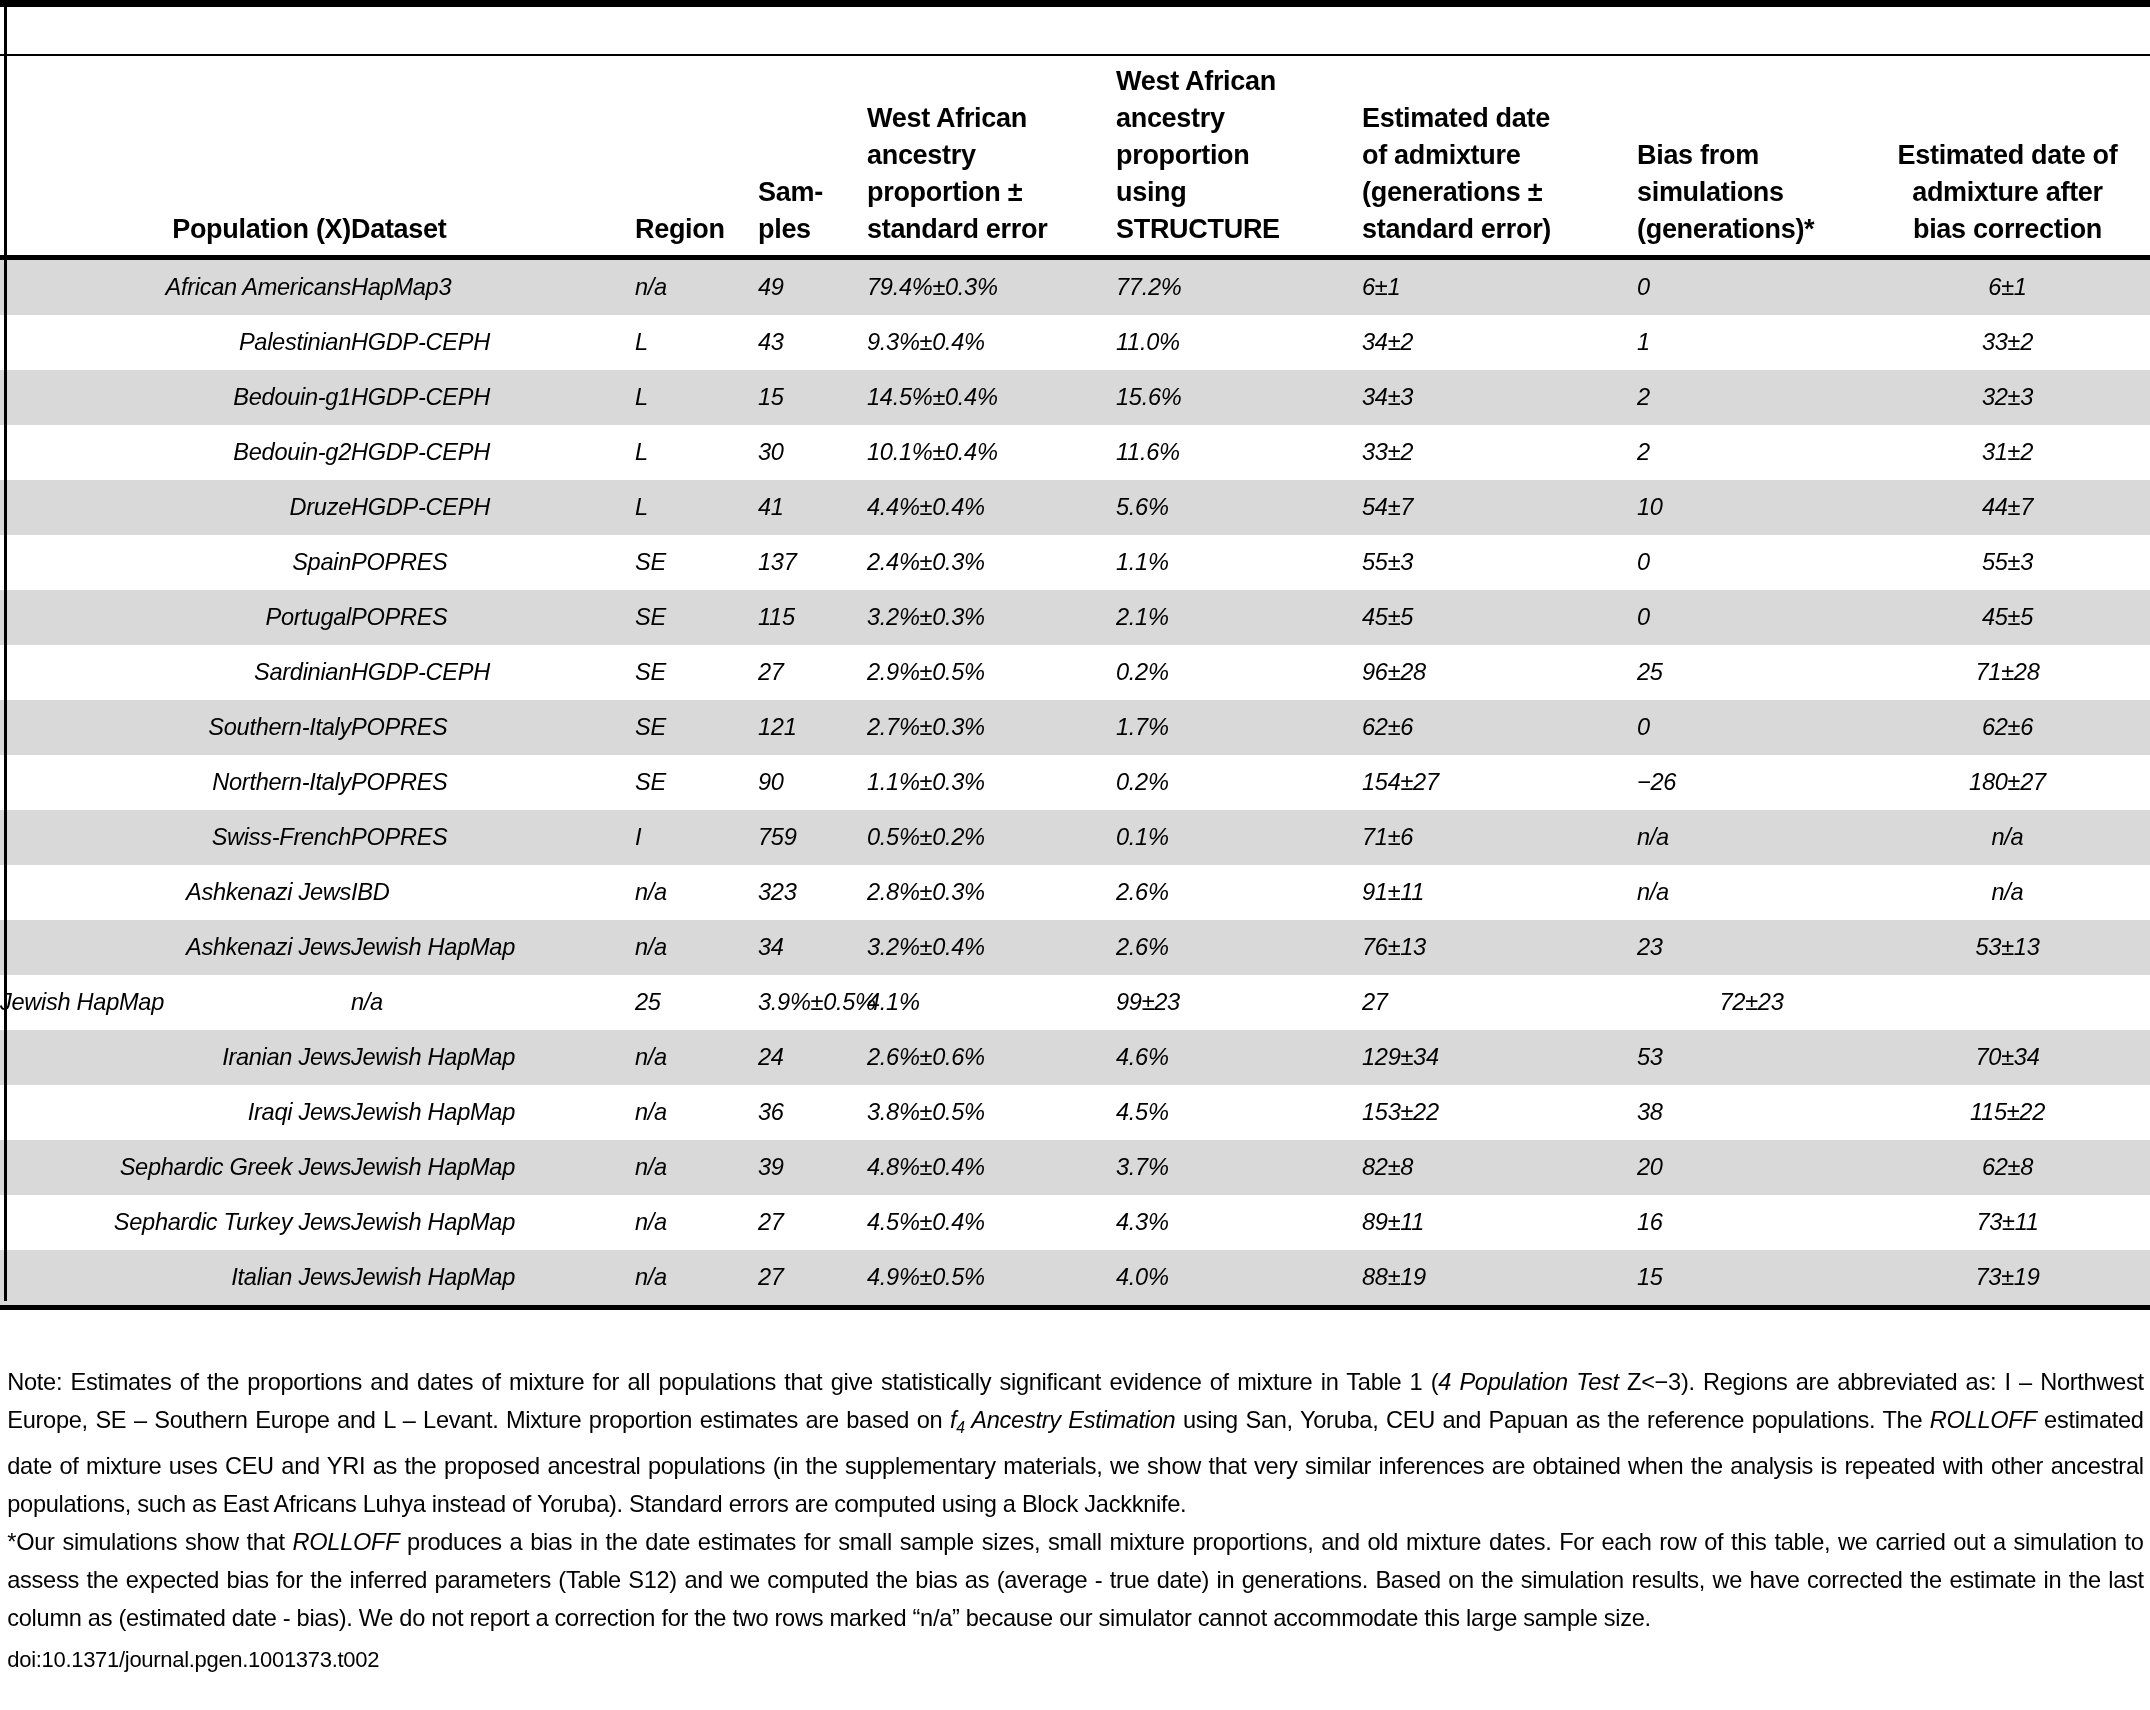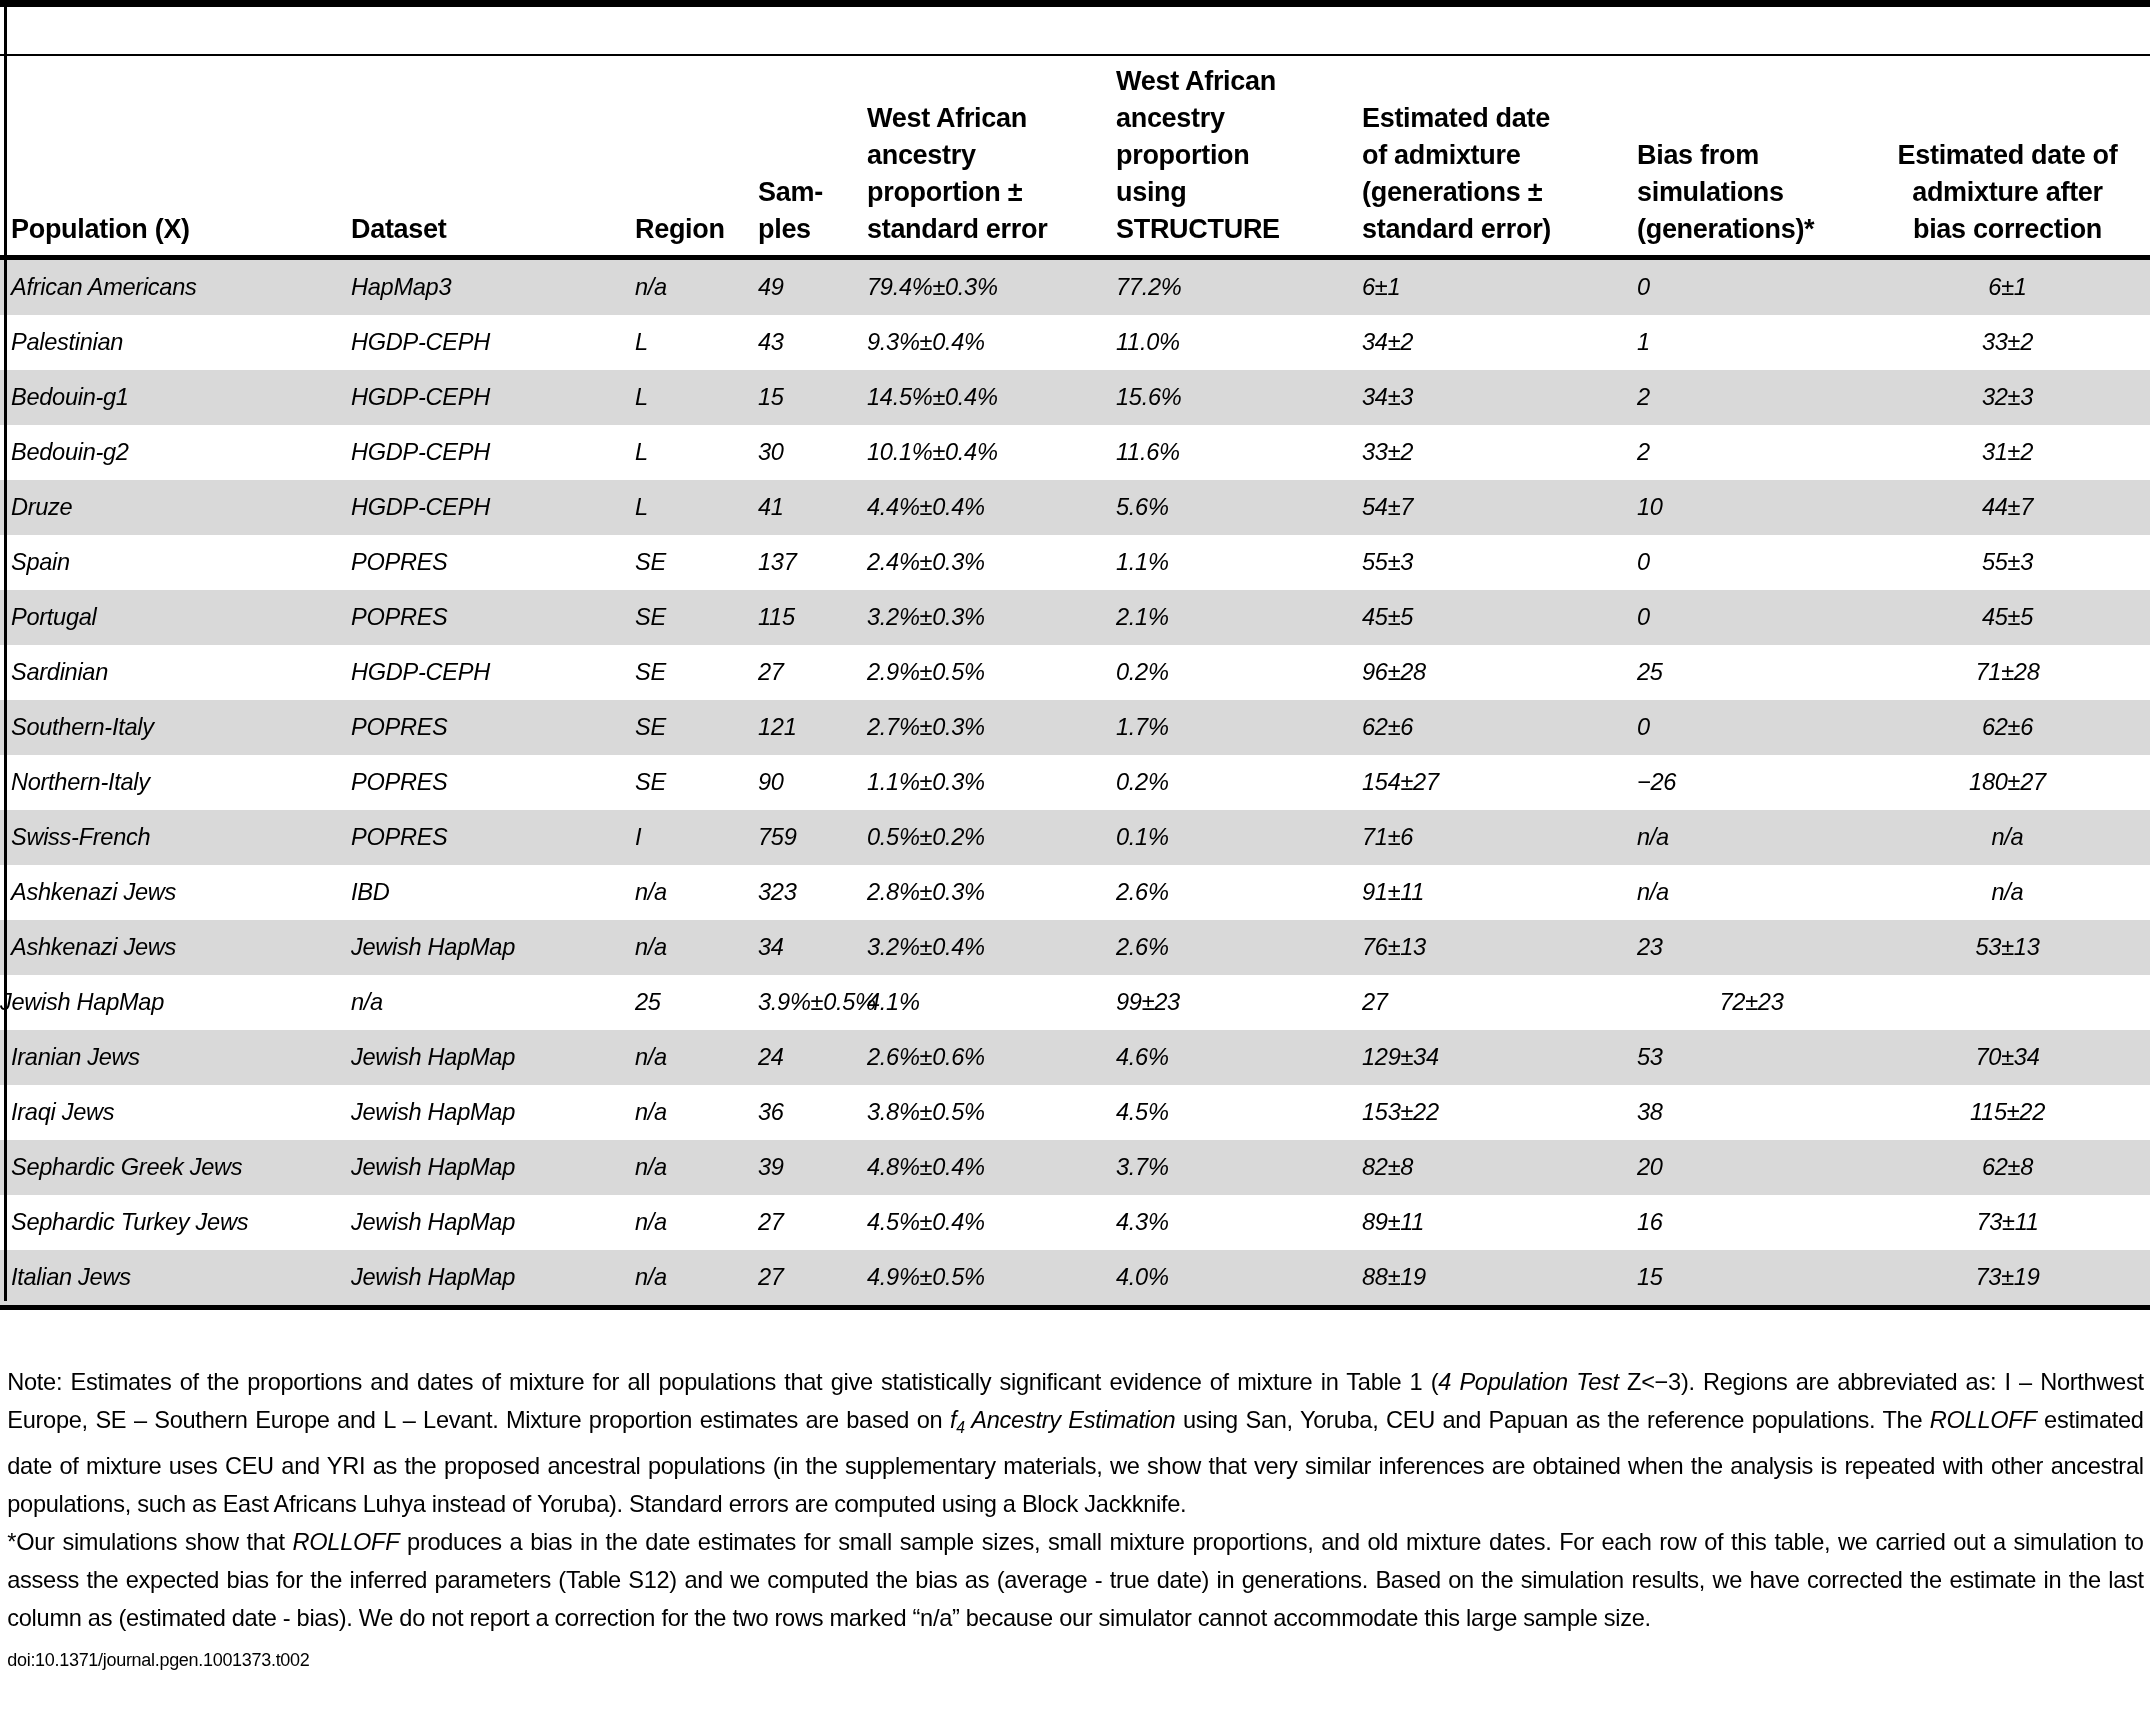--- a/index.html
+++ b/index.html
@@ -28,34 +28,34 @@
   .hcell{
     font-weight:bold;
     font-size:27px;
     line-height:37px;
     white-space:pre-line;
   }
   .header-rule{height:4.7px;background:#000;}
   .trow{height:55px;align-items:center;font-style:italic;}
   .trow:nth-child(odd){background:#d9d9d9;}
   .tcell{font-size:23.6px;line-height:55px;white-space:nowrap;}
-  .c1{padding-left:11px;}
+  .c1{padding-left:11px;text-align:right;}
   .c9{text-align:center;padding-right:17px;}
   .bottom-rule{height:5.2px;background:#000;}
   .notes{
     padding:24px 7.3px 0 7.3px;
     font-size:23.6px;
     line-height:38px;
     letter-spacing:-0.3px;
     margin-top:29px;
   }
   .note{text-align:justify;}
   .it{font-style:italic;}
   .sub{font-size:15.7px;vertical-align:-5.2px;}
-  .doi{font-size:18px;margin-top:3.1px;}
+  .doi{font-size:22px;margin-top:3.1px;}
 </style>
 </head>
 <body>
 
 <div class="page">
   <div class="top-rule"></div>
   <div class="thin-rule"></div>
   <div class="left-rule"></div>
 
   <div class="grid header-row" id="header-row">

